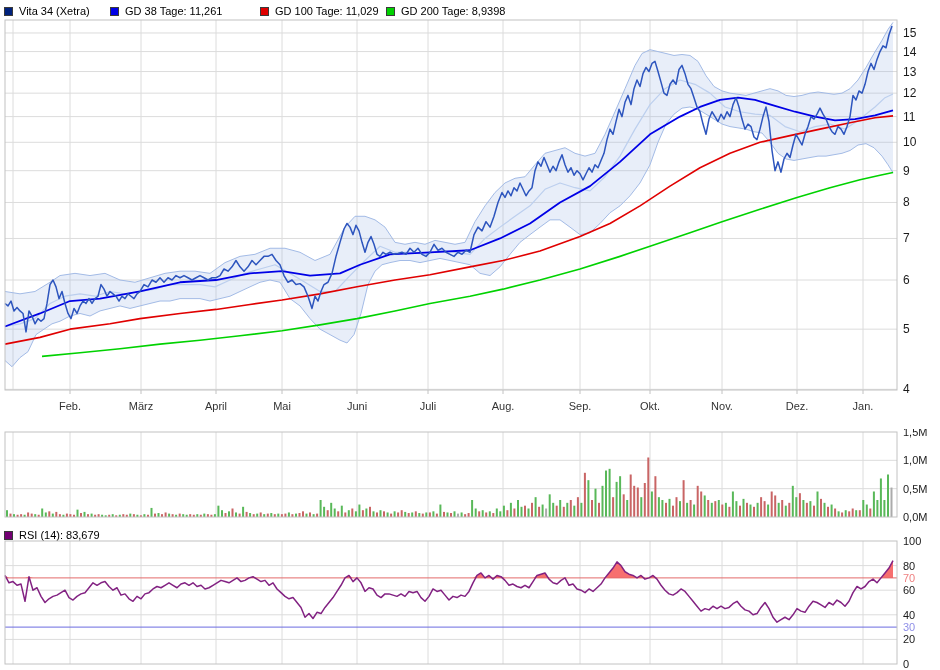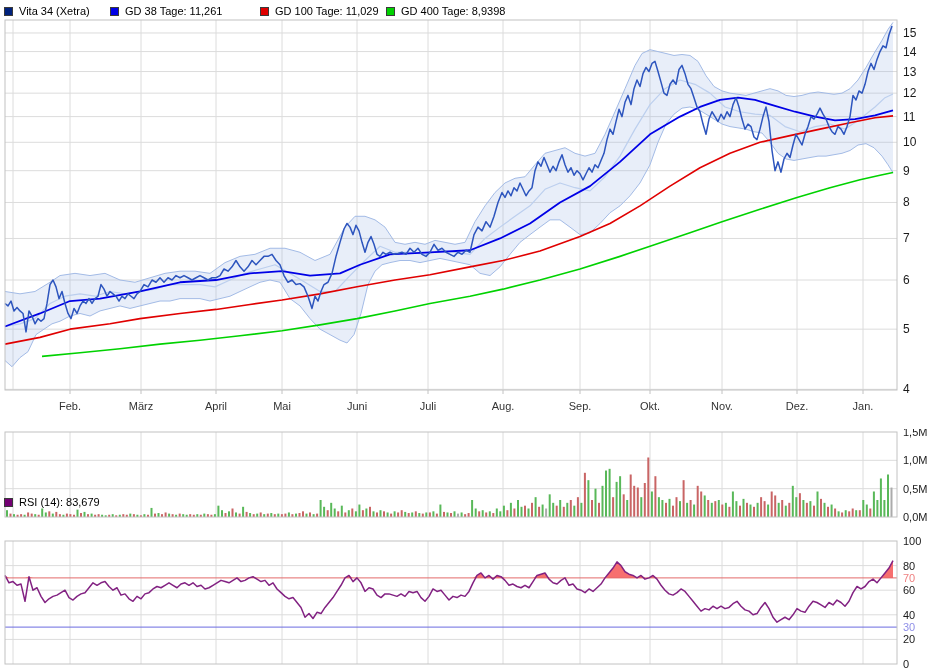--- a/index.html
+++ b/index.html
@@ -24,21 +24,21 @@
       <div class="item" style="left: 110px; align-items: center;">
         <span class="sq" style="background: rgb(0, 0, 230);"></span>
         <span>GD 38 Tage: 11,261</span>
       </div>
       <div class="item" style="left: 248px; margin-left: 12px;">
         <span class="sq" style="background: rgb(224, 0, 0);"></span>
         <span>GD 100 Tage: 11,029</span>
       </div>
       <div class="item" style="left: 386px;">
         <span class="sq" style="background: rgb(0, 210, 0);"></span>
-        <span>GD 400 Tage: 8,9398</span>
+        <span>GD 200 Tage: 8,9398</span>
       </div>
     </div>
 
   <svg id="svg-price" style="top:18px;" width="940" height="398">
       <line x1="13" y1="2" x2="13" y2="372" stroke="#dcdcdc" stroke-width="1"></line>
       <line x1="70" y1="2" x2="70" y2="372" stroke="#dcdcdc" stroke-width="1"></line>
       <line x1="141" y1="2" x2="141" y2="372" stroke="#dcdcdc" stroke-width="1"></line>
       <line x1="216" y1="2" x2="216" y2="372" stroke="#dcdcdc" stroke-width="1"></line>
       <line x1="282" y1="2" x2="282" y2="372" stroke="#dcdcdc" stroke-width="1"></line>
       <line x1="357" y1="2" x2="357" y2="372" stroke="#dcdcdc" stroke-width="1"></line>
@@ -377,21 +377,21 @@
       <rect x="883.4" y="71" width="2" height="17" fill="#59b859"></rect>
       <rect x="887.0" y="45.5" width="2" height="42.5" fill="#59b859"></rect>
       <rect x="890.5" y="58.53333333333333" width="2" height="29.46666666666667" fill="#ababab"></rect>
       <rect x="5" y="3" width="892" height="85" fill="none" stroke="#c2c2c2"></rect>
       <text x="903" y="7" fill="#1a1a1a" font-size="11" text-anchor="start">1,5M</text>
       <text x="903" y="35.333333333333336" fill="#1a1a1a" font-size="11" text-anchor="start">1,0M</text>
       <text x="903" y="63.66666666666667" fill="#1a1a1a" font-size="11" text-anchor="start">0,5M</text>
       <text x="903" y="92" fill="#1a1a1a" font-size="11" text-anchor="start">0,0M</text>
     </svg>
 
-  <div class="legend" style="top:494px;">
+  <div class="legend" style="top:527px;">
     <div class="item" style="left:4px;">
       <span class="sq" id="sq-rsi" style="background: rgb(115, 0, 115);"></span>
       <span>RSI (14): 83,679</span>
     </div>
   </div>
 
   <svg id="svg-rsi" style="top:536px;" width="940" height="134">
       <line x1="13" y1="5" x2="13" y2="128" stroke="#dcdcdc" stroke-width="1"></line>
       <line x1="70" y1="5" x2="70" y2="128" stroke="#dcdcdc" stroke-width="1"></line>
       <line x1="141" y1="5" x2="141" y2="128" stroke="#dcdcdc" stroke-width="1"></line>

